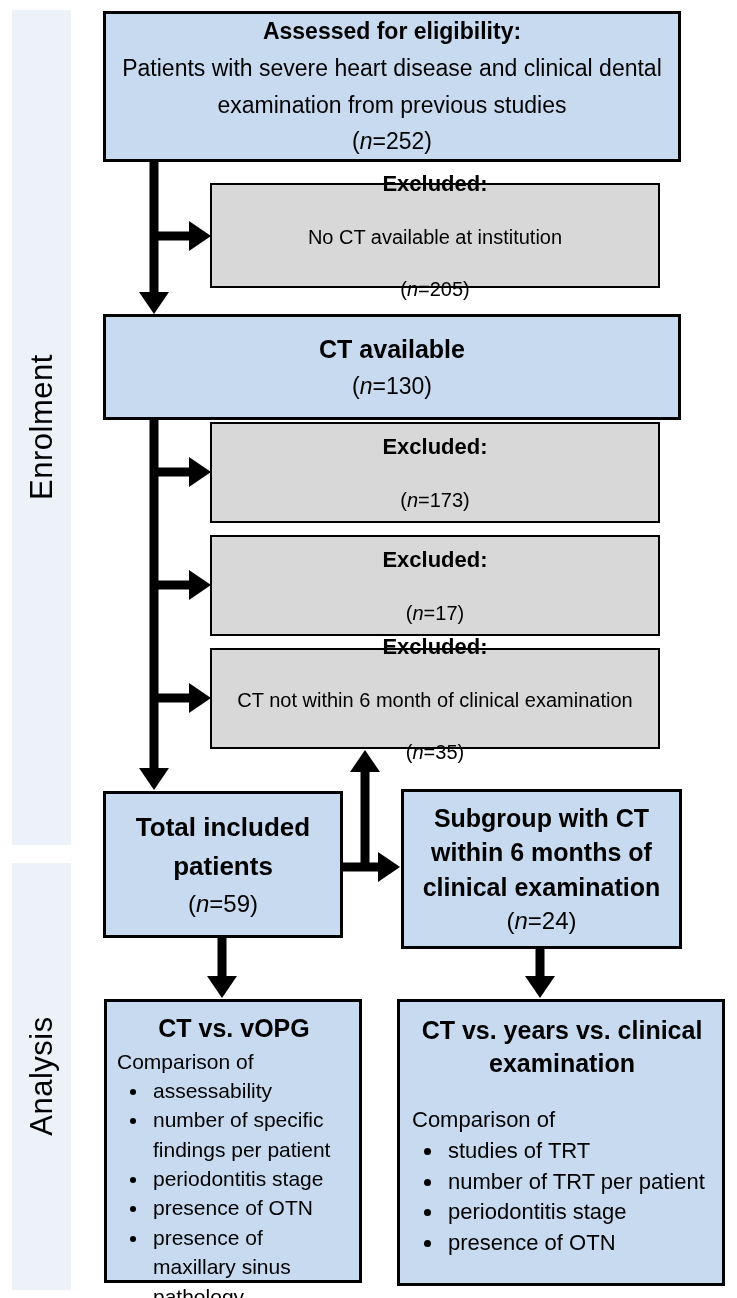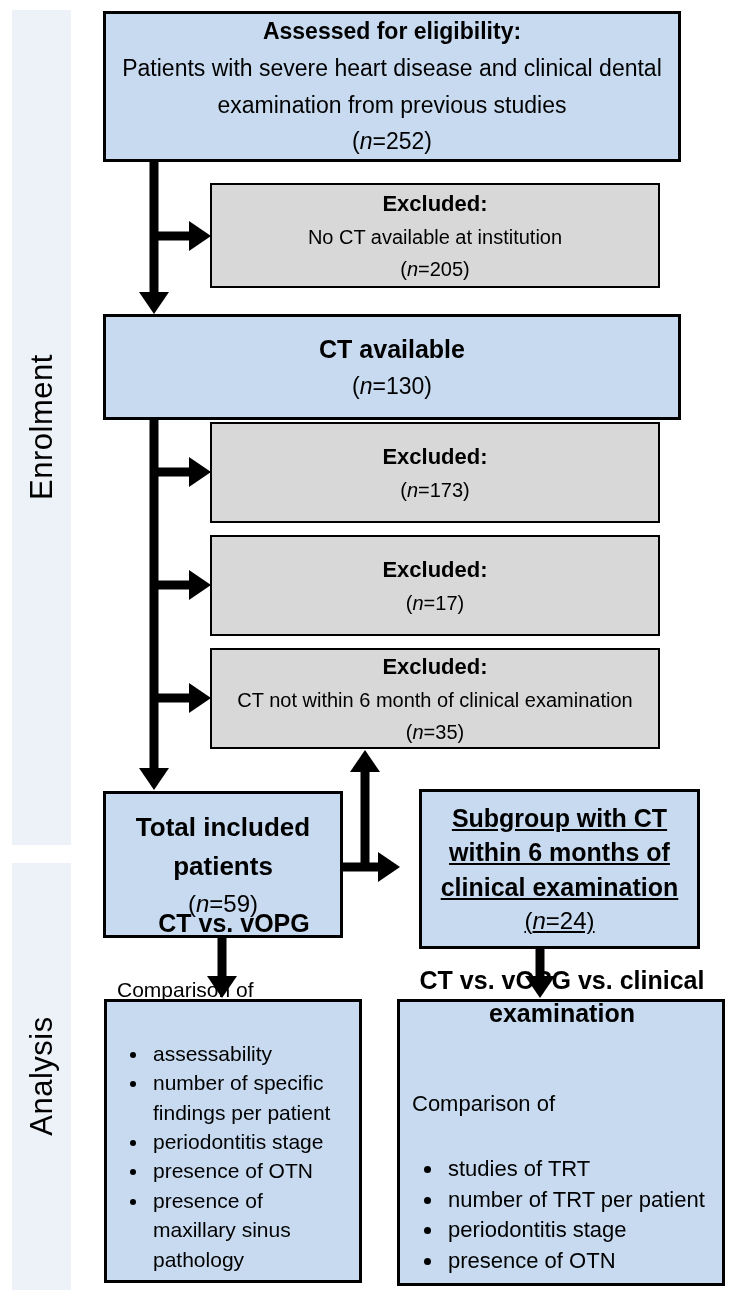--- a/index.html
+++ b/index.html
@@ -18,42 +18,42 @@
   #enrolment-label{top:427px;}
   #analysis-label{top:1076px;}
 
   
   .box{
     position:absolute;box-sizing:border-box;border:3px solid var(--box-border,#000);
     display:flex;flex-direction:column;justify-content:center;align-items:center;
     text-align:center;line-height:1.6;
   }
   .blue{background:var(--box-blue,#c7daf0);}
-  .gray{background:var(--box-gray,#d8d8d8);border-width:2.5px;}
+  .gray{background:var(--box-gray,#d8d8d8);border-width:2.5px;gap:20px;}
   .box-title{font-weight:bold;}
   .nline i{font-style:italic;}
 
   #box-assessed{left:103px;top:11px;width:578px;height:151px;font-size:23px;}
   #box-assessed .box-title{font-size:23px;}
   #box-excluded-no-ct{left:210px;top:183px;width:450px;height:105px;font-size:20px;}
   #box-excluded-no-ct .box-title,
   #box-excluded-3-years .box-title,
   #box-excluded-jaw .box-title,
   #box-excluded-6-month .box-title{font-size:22px;}
   #box-ct-available{left:103px;top:314px;width:578px;height:106px;font-size:23px;line-height:1.55;}
   #box-ct-available .box-title{font-size:25px;}
   #box-excluded-3-years{left:210px;top:422px;width:450px;height:101px;font-size:20px;}
   #box-excluded-jaw{left:210px;top:535px;width:450px;height:101px;font-size:20px;}
   #box-excluded-6-month{left:210px;top:648px;width:450px;height:101px;font-size:20px;}
   #box-total{left:103px;top:791px;width:240px;height:147px;font-size:24px;line-height:1.5;}
   #box-total .box-title{font-size:26px;}
-  #box-subgroup{left:419px;top:789px;width:281px;height:160px;font-size:24px;line-height:1.38;text-decoration:underline;}
+  #box-subgroup{left:401px;top:789px;width:281px;height:160px;font-size:24px;line-height:1.38;}
   #box-subgroup .box-title{font-size:25px;}
 
-  .analysis-box{justify-content:flex-end;align-items:stretch;text-align:left;gap:34px;}
+  .analysis-box{justify-content:flex-start;align-items:stretch;text-align:left;}
   #box-analysis-left{left:104px;top:999px;width:258px;height:284px;font-size:21px;line-height:1.4;padding:6px 8px 6px 10px;}
   #box-analysis-right{left:397px;top:999px;width:328px;height:287px;font-size:22px;line-height:1.4;padding:8px 10px 6px 12px;}
   .analysis-box .box-title{font-size:25px;text-align:center;line-height:1.3;margin:4px 0 2px 0;}
   #box-analysis-right .box-title{margin-bottom:26px;}
   .analysis-box ul{margin:0;padding-left:32px;list-style:disc outside;}
   .analysis-box li{padding-left:4px;}
 
   
   #flow-arrows{position:absolute;left:0;top:0;width:737px;height:1298px;pointer-events:none;}
   #flow-arrows .ln{stroke:var(--arrow,#000);stroke-width:9;fill:none;}
@@ -141,21 +141,21 @@
     <ul>
         <li>assessability</li>
         <li>number of specific findings per patient</li>
         <li>periodontitis stage</li>
         <li>presence of OTN</li>
         <li>presence of maxillary sinus pathology</li>
       </ul>
   </div>
 
   <div class="box blue analysis-box" id="box-analysis-right">
-    <div class="box-title">CT vs. vOPG vs. clinical examination</div>
+    <div class="box-title">CT vs. years vs. clinical examination</div>
     <div class="box-intro">Comparison of</div>
     <ul>
         <li>studies of TRT</li>
         <li>number of TRT per patient</li>
         <li>periodontitis stage</li>
         <li>presence of OTN</li>
       </ul>
   </div>
 
 </div>

